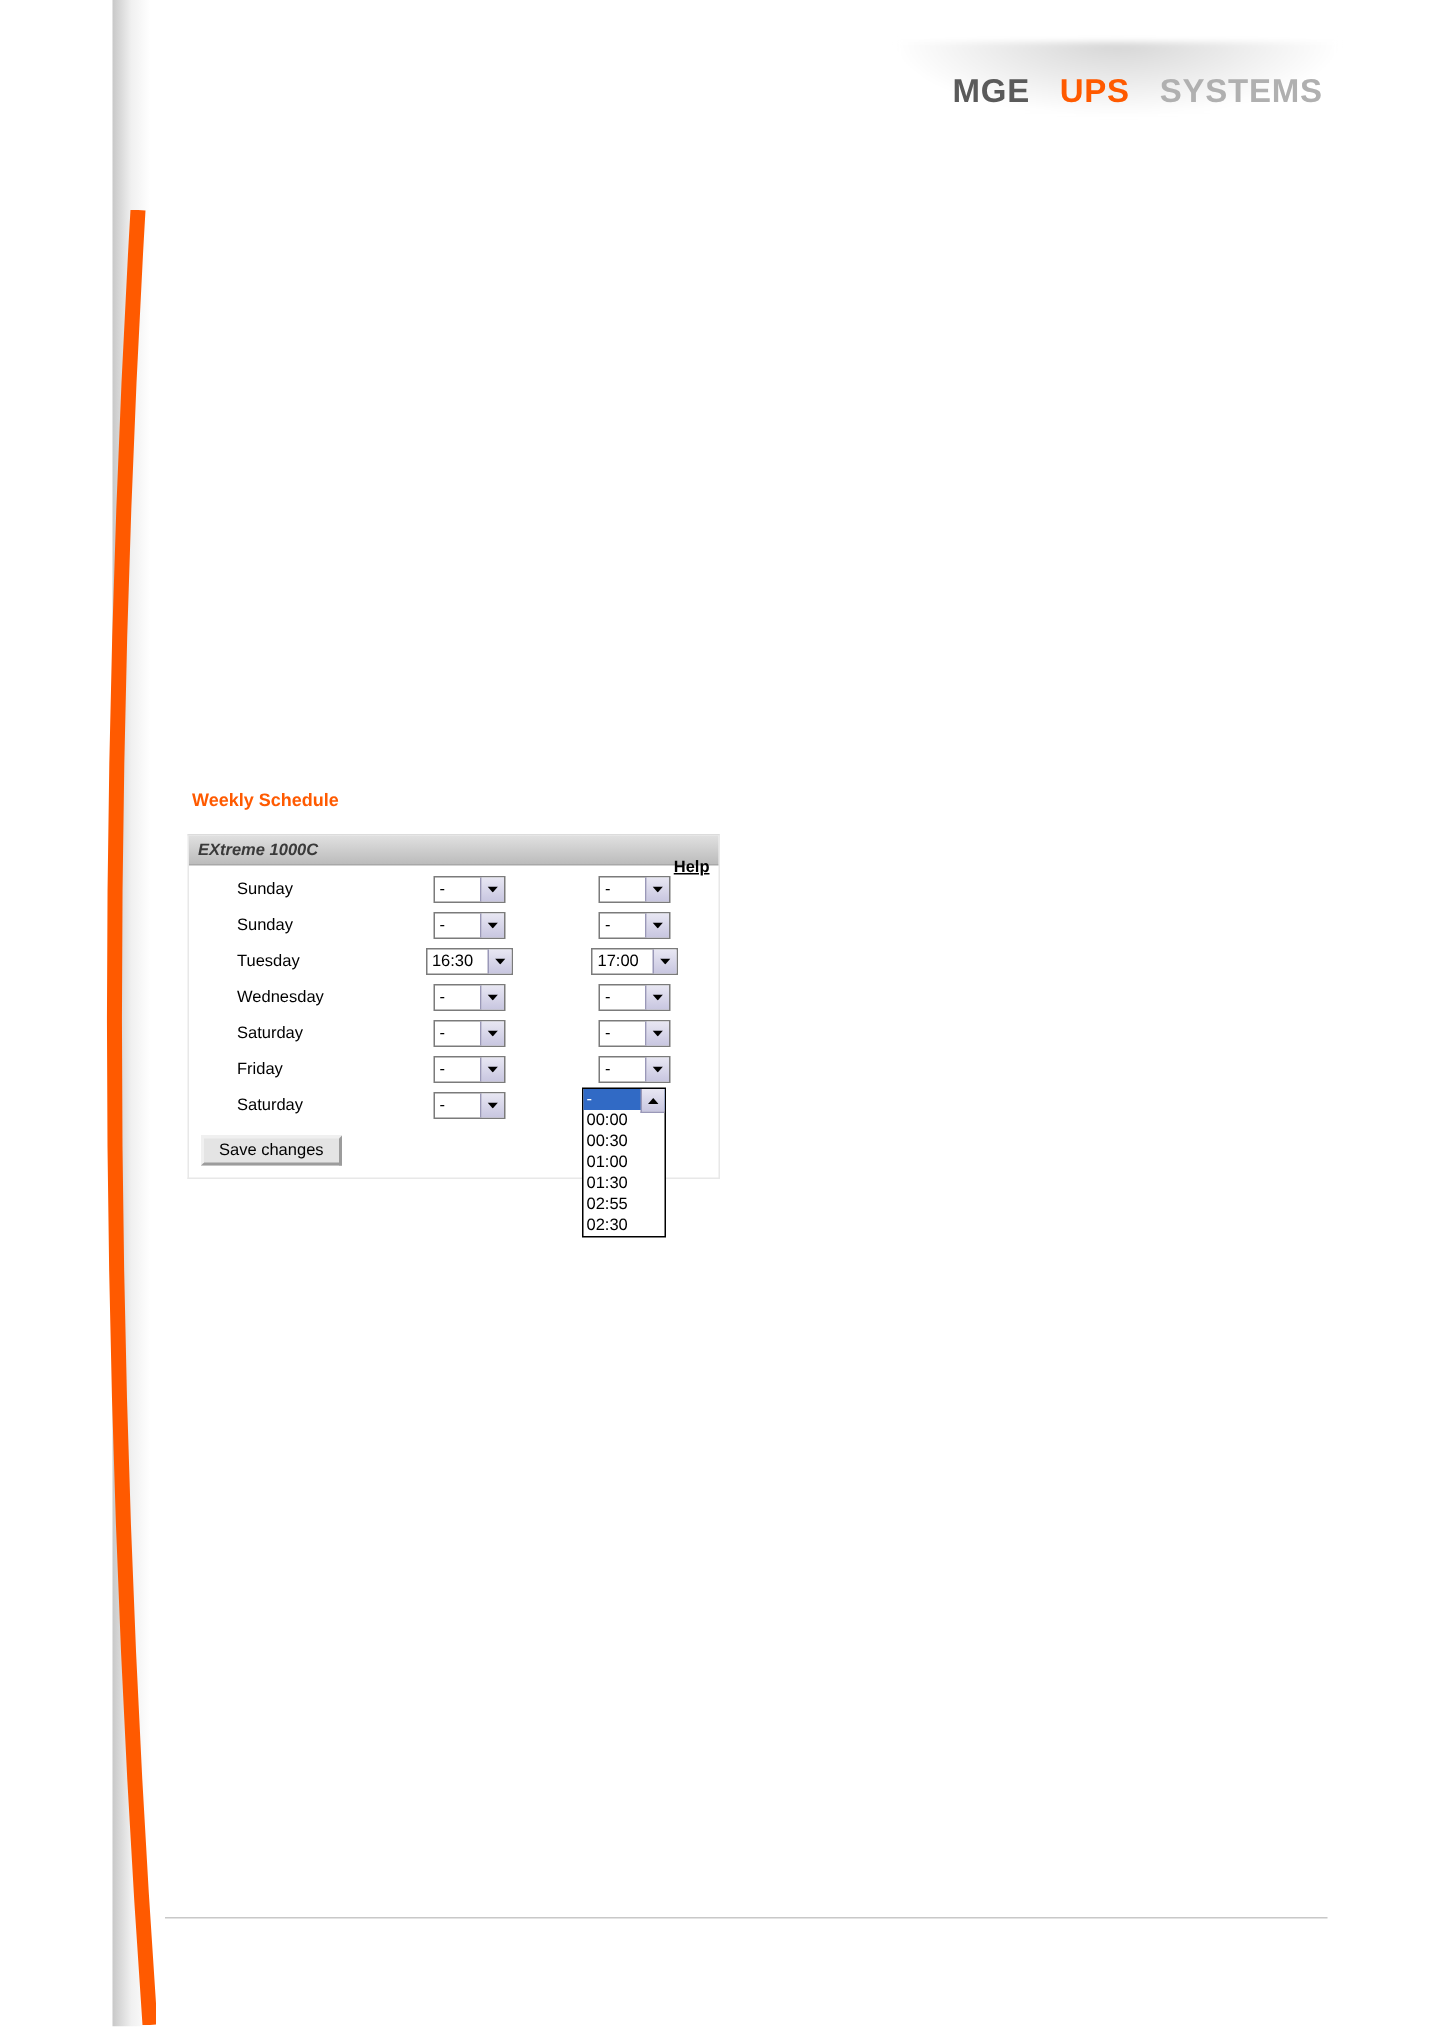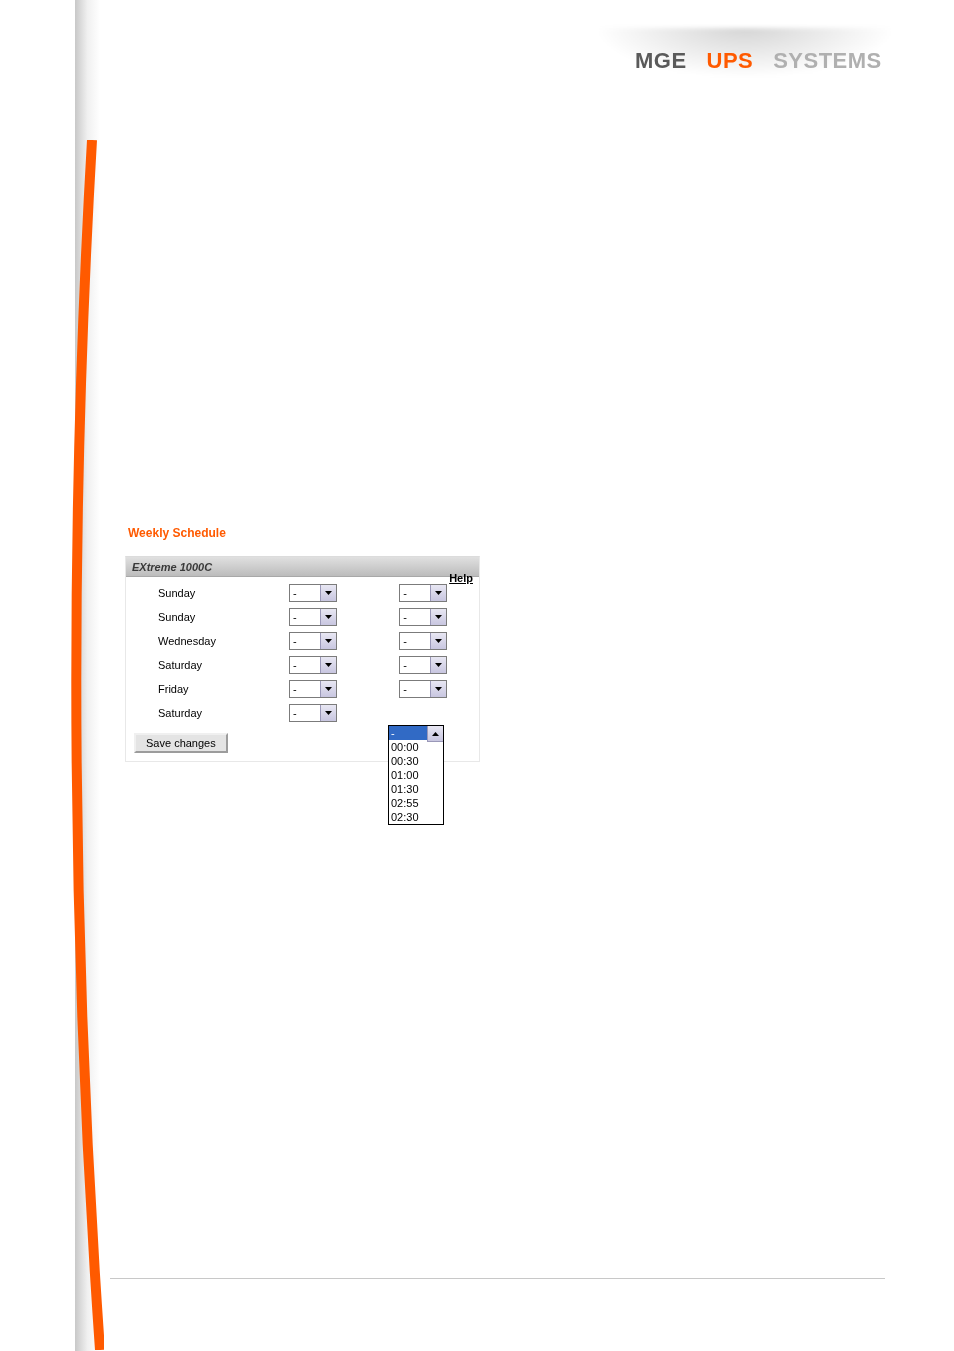--- a/index.html
+++ b/index.html
@@ -261,20 +261,43 @@
               <span>-</span>
               <span class="arrow">
                 <svg width="7" height="4">
                   <polygon points="0,0 7,0 3.5,4" fill="#000"></polygon>
                 </svg>
               </span>
             </div>
           </div>
       </div>
 
+      <div class="row">
+        <div class="label">Tuesday</div>
+        <div class="cell-shut">
+            <div class="dd">
+              <span>16:30</span>
+              <span class="arrow">
+                <svg width="7" height="4">
+                  <polygon points="0,0 7,0 3.5,4" fill="#000"></polygon>
+                </svg>
+              </span>
+            </div>
+          </div>
+        <div class="cell-rest">
+            <div class="dd">
+              <span>17:00</span>
+              <span class="arrow">
+                <svg width="7" height="4">
+                  <polygon points="0,0 7,0 3.5,4" fill="#000"></polygon>
+                </svg>
+              </span>
+            </div>
+          </div>
+      </div>
 
       <div class="row">
         <div class="label">Wednesday</div>
         <div class="cell-shut">
             <div class="dd short">
               <span>-</span>
               <span class="arrow">
                 <svg width="7" height="4">
                   <polygon points="0,0 7,0 3.5,4" fill="#000"></polygon>
                 </svg>

